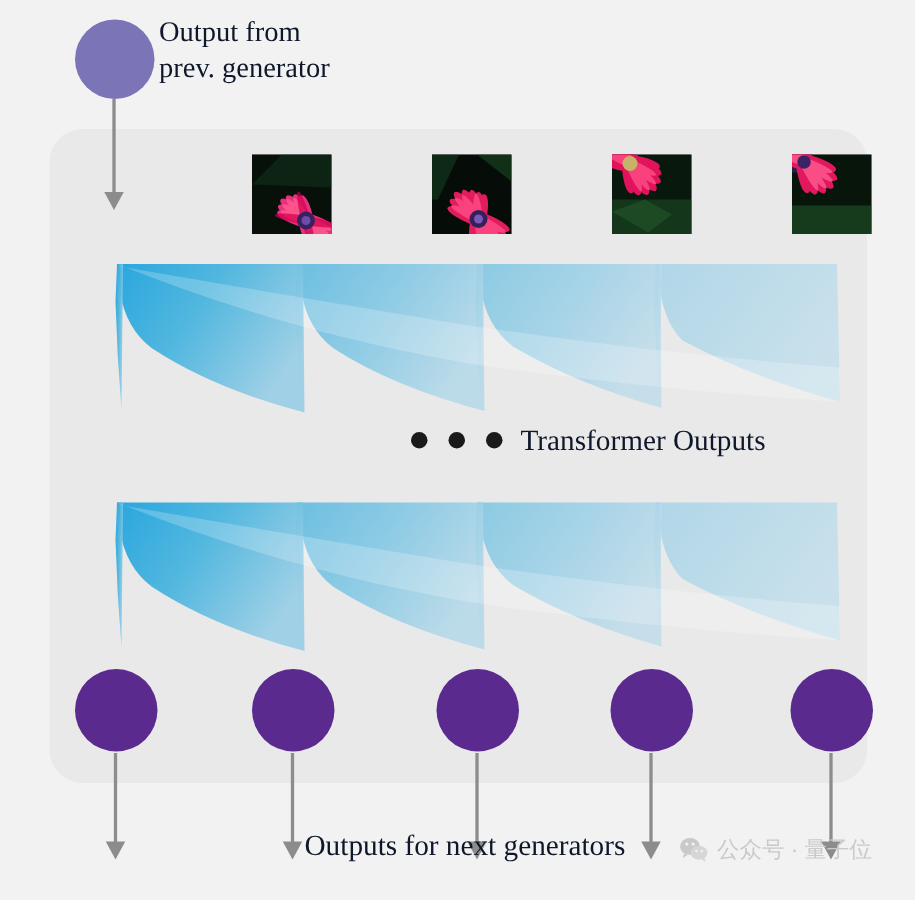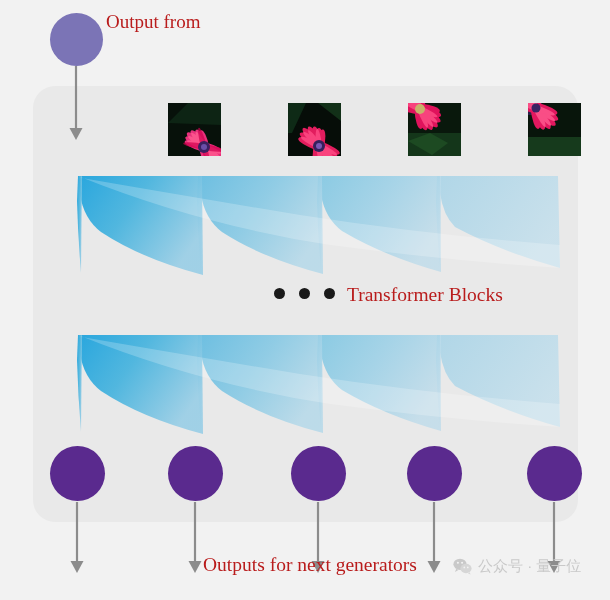--- a/index.html
+++ b/index.html
@@ -45,21 +45,21 @@
   }
   .out-node {
     top: 446px;
     width: 55px;
     height: 55px;
     background: #5a2a8e;
   }
 
   
   .label {
-    color: #b91c1c;
+    color: #0f172a;
     font-size: 19px;
     line-height: 1.28;
     white-space: nowrap;
   }
   #input-label {
     left: 106px;
     top: 10px;
   }
   #blocks-label {
     left: 347px;
@@ -314,29 +314,30 @@
   <div class="abs node" id="input-node"></div>
 
   <div class="abs node out-node" style="left:50px"></div>
   <div class="abs node out-node" style="left:168px"></div>
   <div class="abs node out-node" style="left:291px"></div>
   <div class="abs node out-node" style="left:407px"></div>
   <div class="abs node out-node" style="left:527px"></div>
 
   <div class="abs label" id="input-label">
     <div>Output from</div>
+    <div>prev. generator</div>
   </div>
 
   <div class="abs" id="ellipsis">
     <span class="dot" style="left:0px"></span>
     <span class="dot" style="left:25px"></span>
     <span class="dot" style="left:50px"></span>
   </div>
 
-  <div class="abs label" id="blocks-label">Transformer Blocks</div>
+  <div class="abs label" id="blocks-label">Transformer Outputs</div>
 
   <div class="abs" id="watermark">
     <svg class="wechat" width="19" height="17" viewBox="0 0 19 17" xmlns="http://www.w3.org/2000/svg">
       <ellipse cx="7" cy="6.3" rx="6.6" ry="5.6" fill="#c9c9c9"></ellipse>
       <path d="M3.2 10.8 L2 14 L5.4 12.1 Z" fill="#c9c9c9"></path>
       <circle cx="4.9" cy="4.7" r="1.05" fill="#f2f2f2"></circle>
       <circle cx="9.1" cy="4.7" r="1.05" fill="#f2f2f2"></circle>
       <ellipse cx="13" cy="10.5" rx="5.6" ry="4.7" fill="#d6d6d6"></ellipse>
       <path d="M16.6 14.2 L17.6 16.6 L14.8 15.2 Z" fill="#d6d6d6"></path>
       <circle cx="11.3" cy="9.4" r="0.85" fill="#f2f2f2"></circle>

